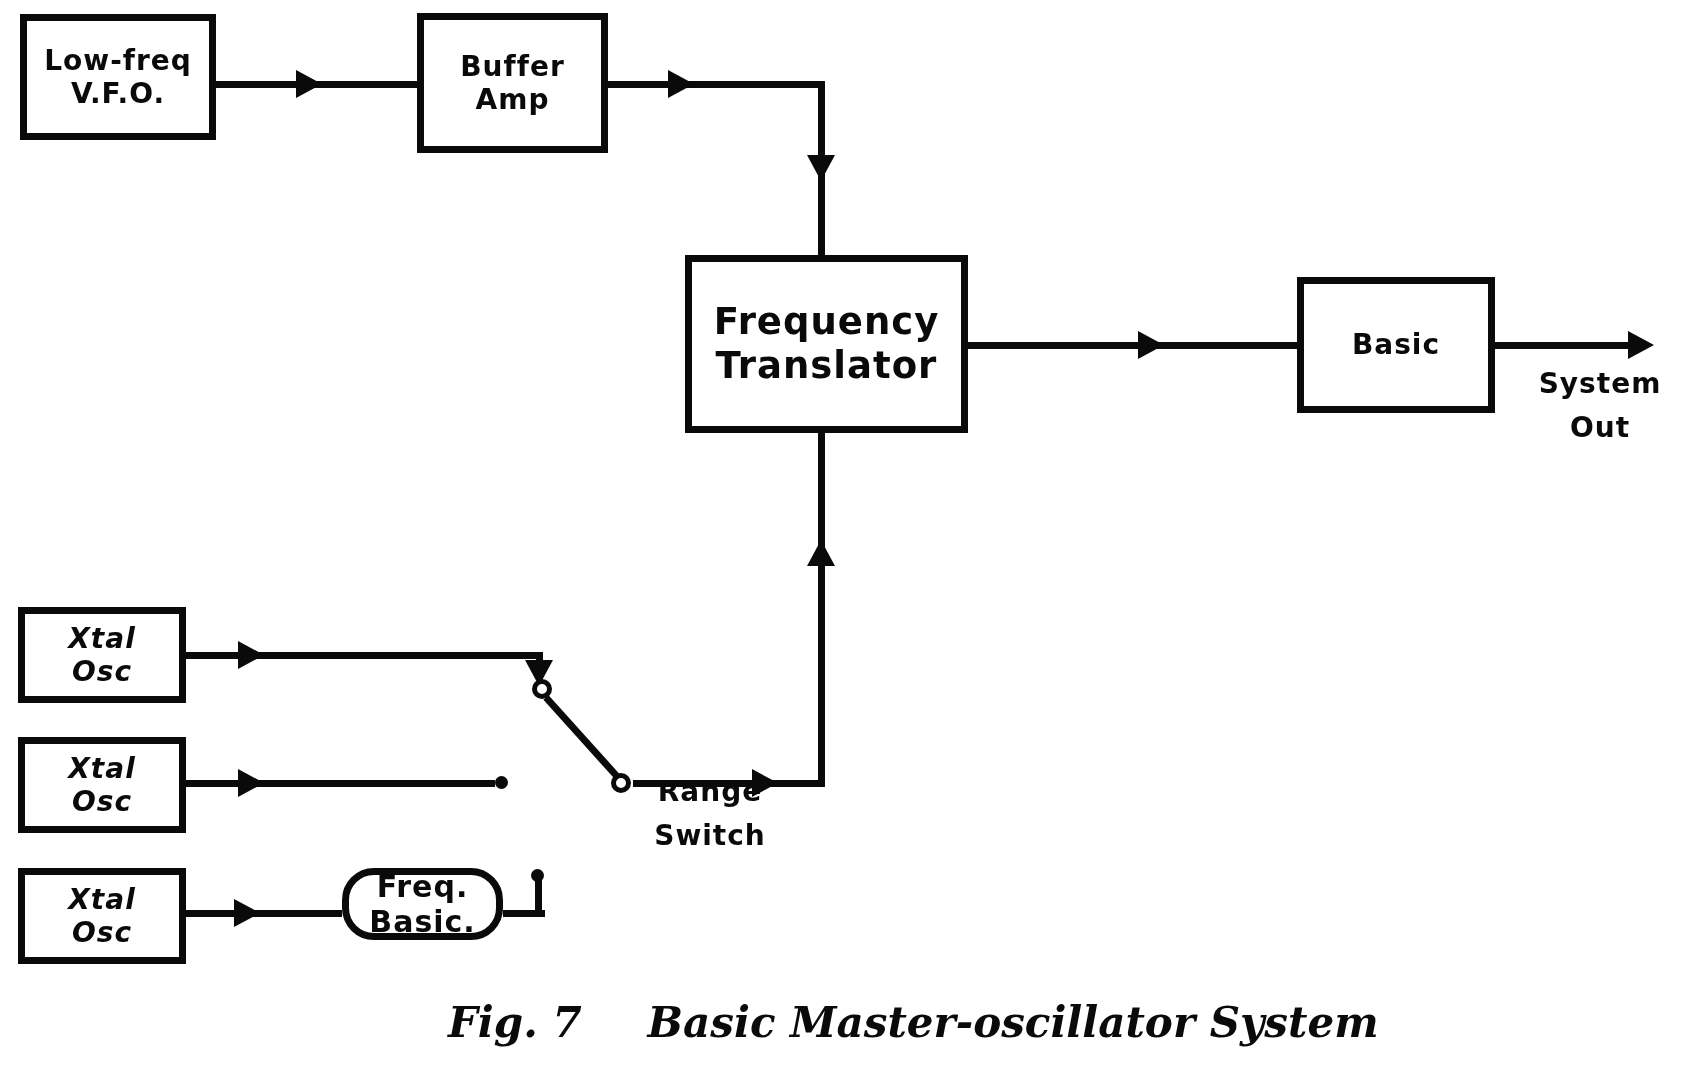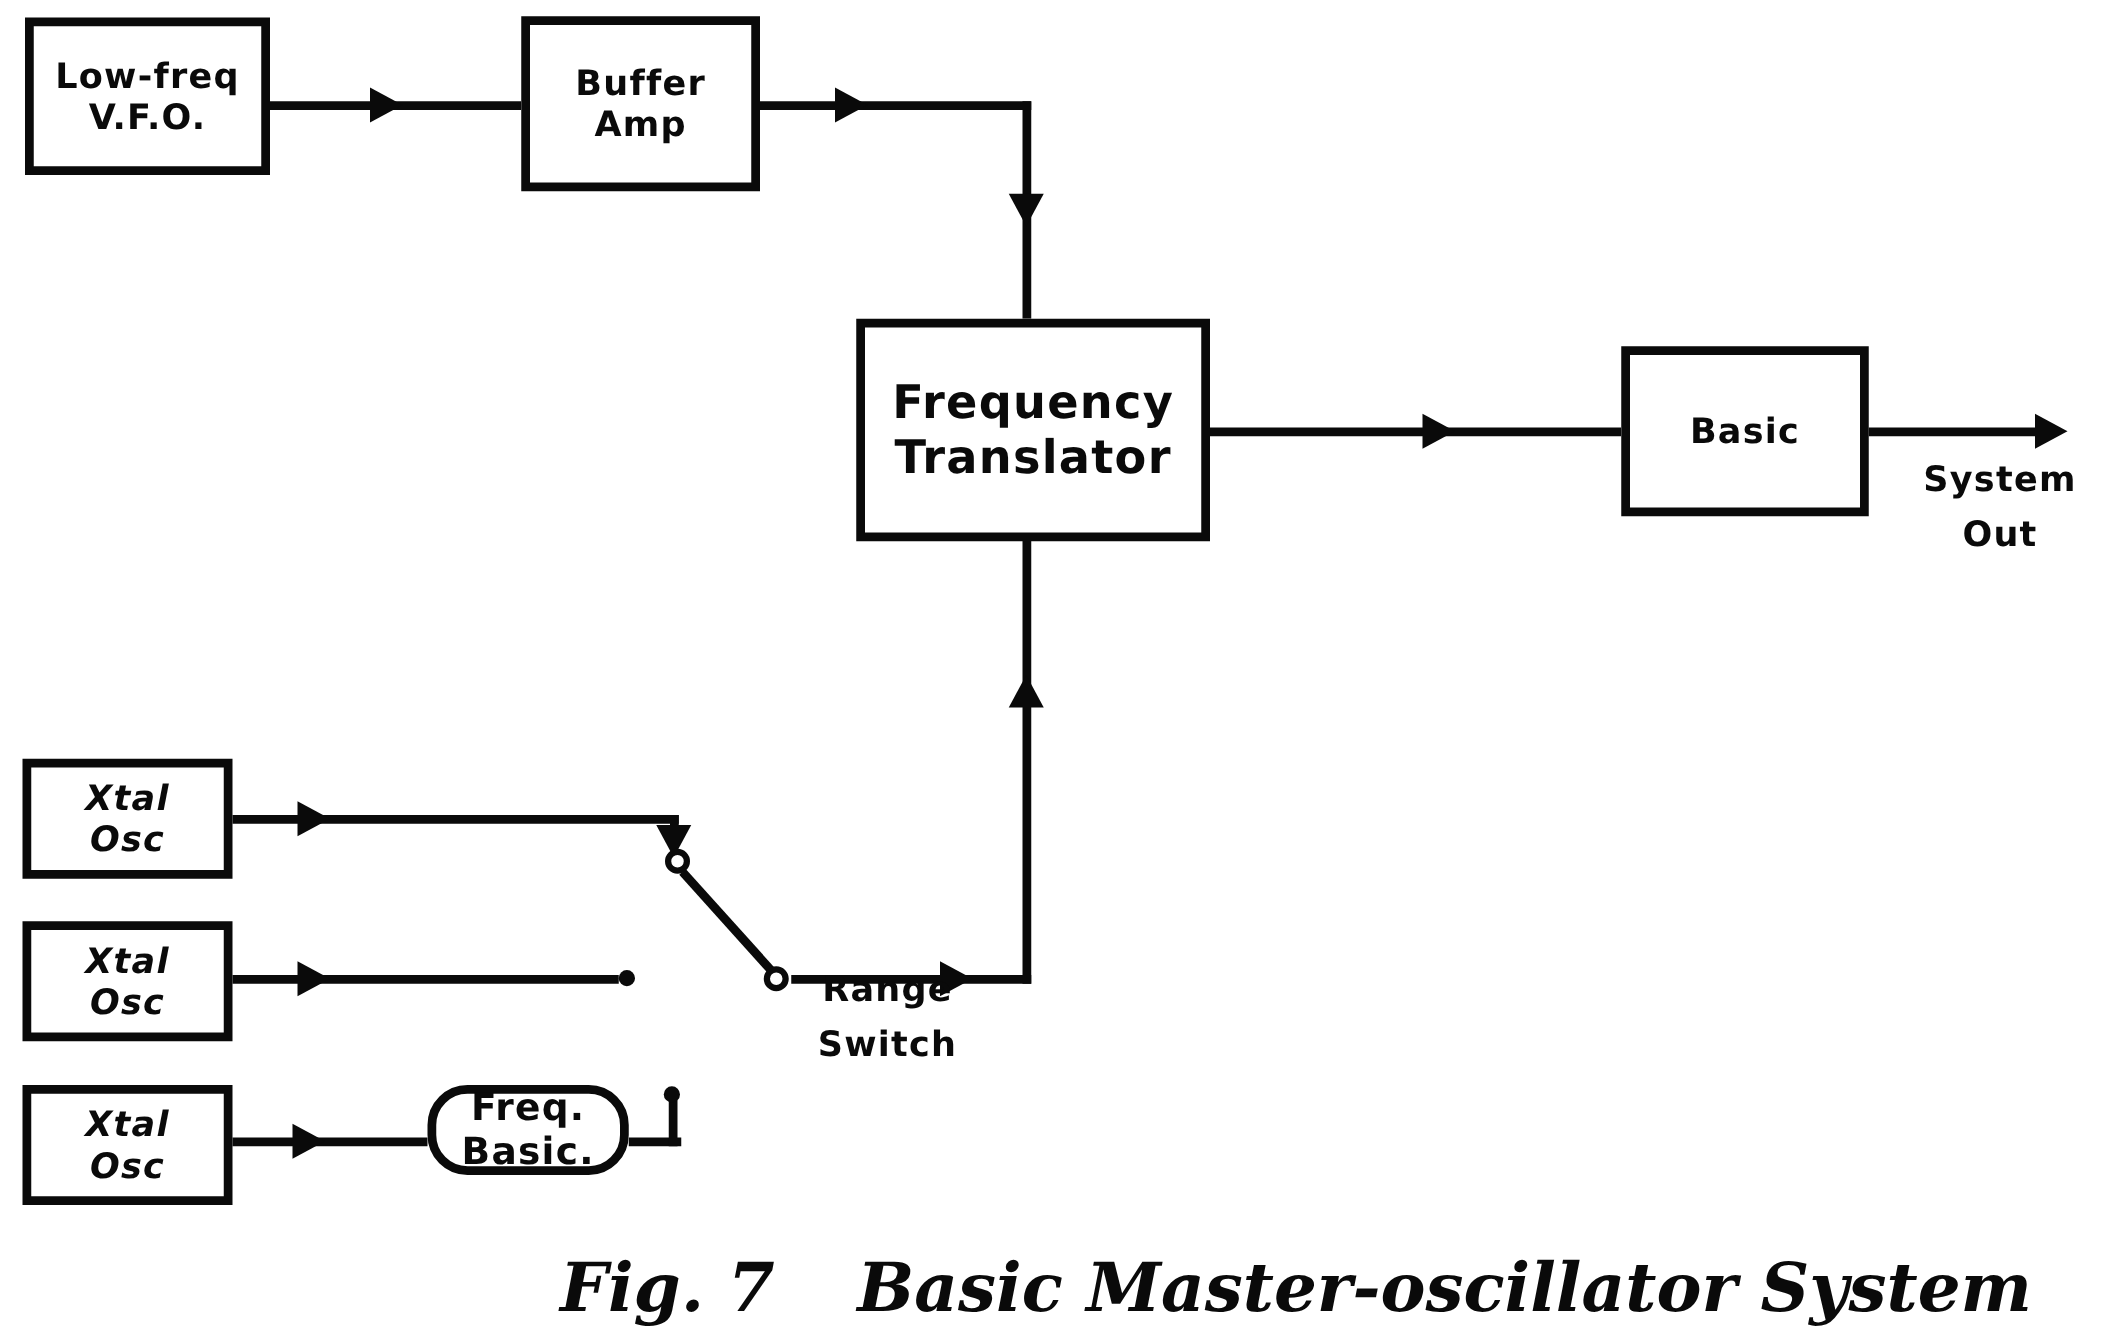--- a/index.html
+++ b/index.html
@@ -53,21 +53,21 @@
       transform-origin:0 50%;}
   .freelabel{
     position:absolute;font-weight:bold;
     text-align:center;letter-spacing:1px;
   }
   .freelabel span{display:block;line-height:44px;}
   .caption{
     position:absolute;left:448px;top:998px;
     font-family:"DejaVu Serif",serif;
     font-style:italic;font-weight:bold;
-    font-size:54px;white-space:nowrap;
+    font-size:42px;white-space:nowrap;
   }
   .caption .figno{margin-right:66px;}
 </style>
 </head>
 <body>
 
 <div id="canvas">
 
   <div class="box fs34" style="left:20px;top:14px;width:196px;height:126px;">
     <span>Low-freq</span>

